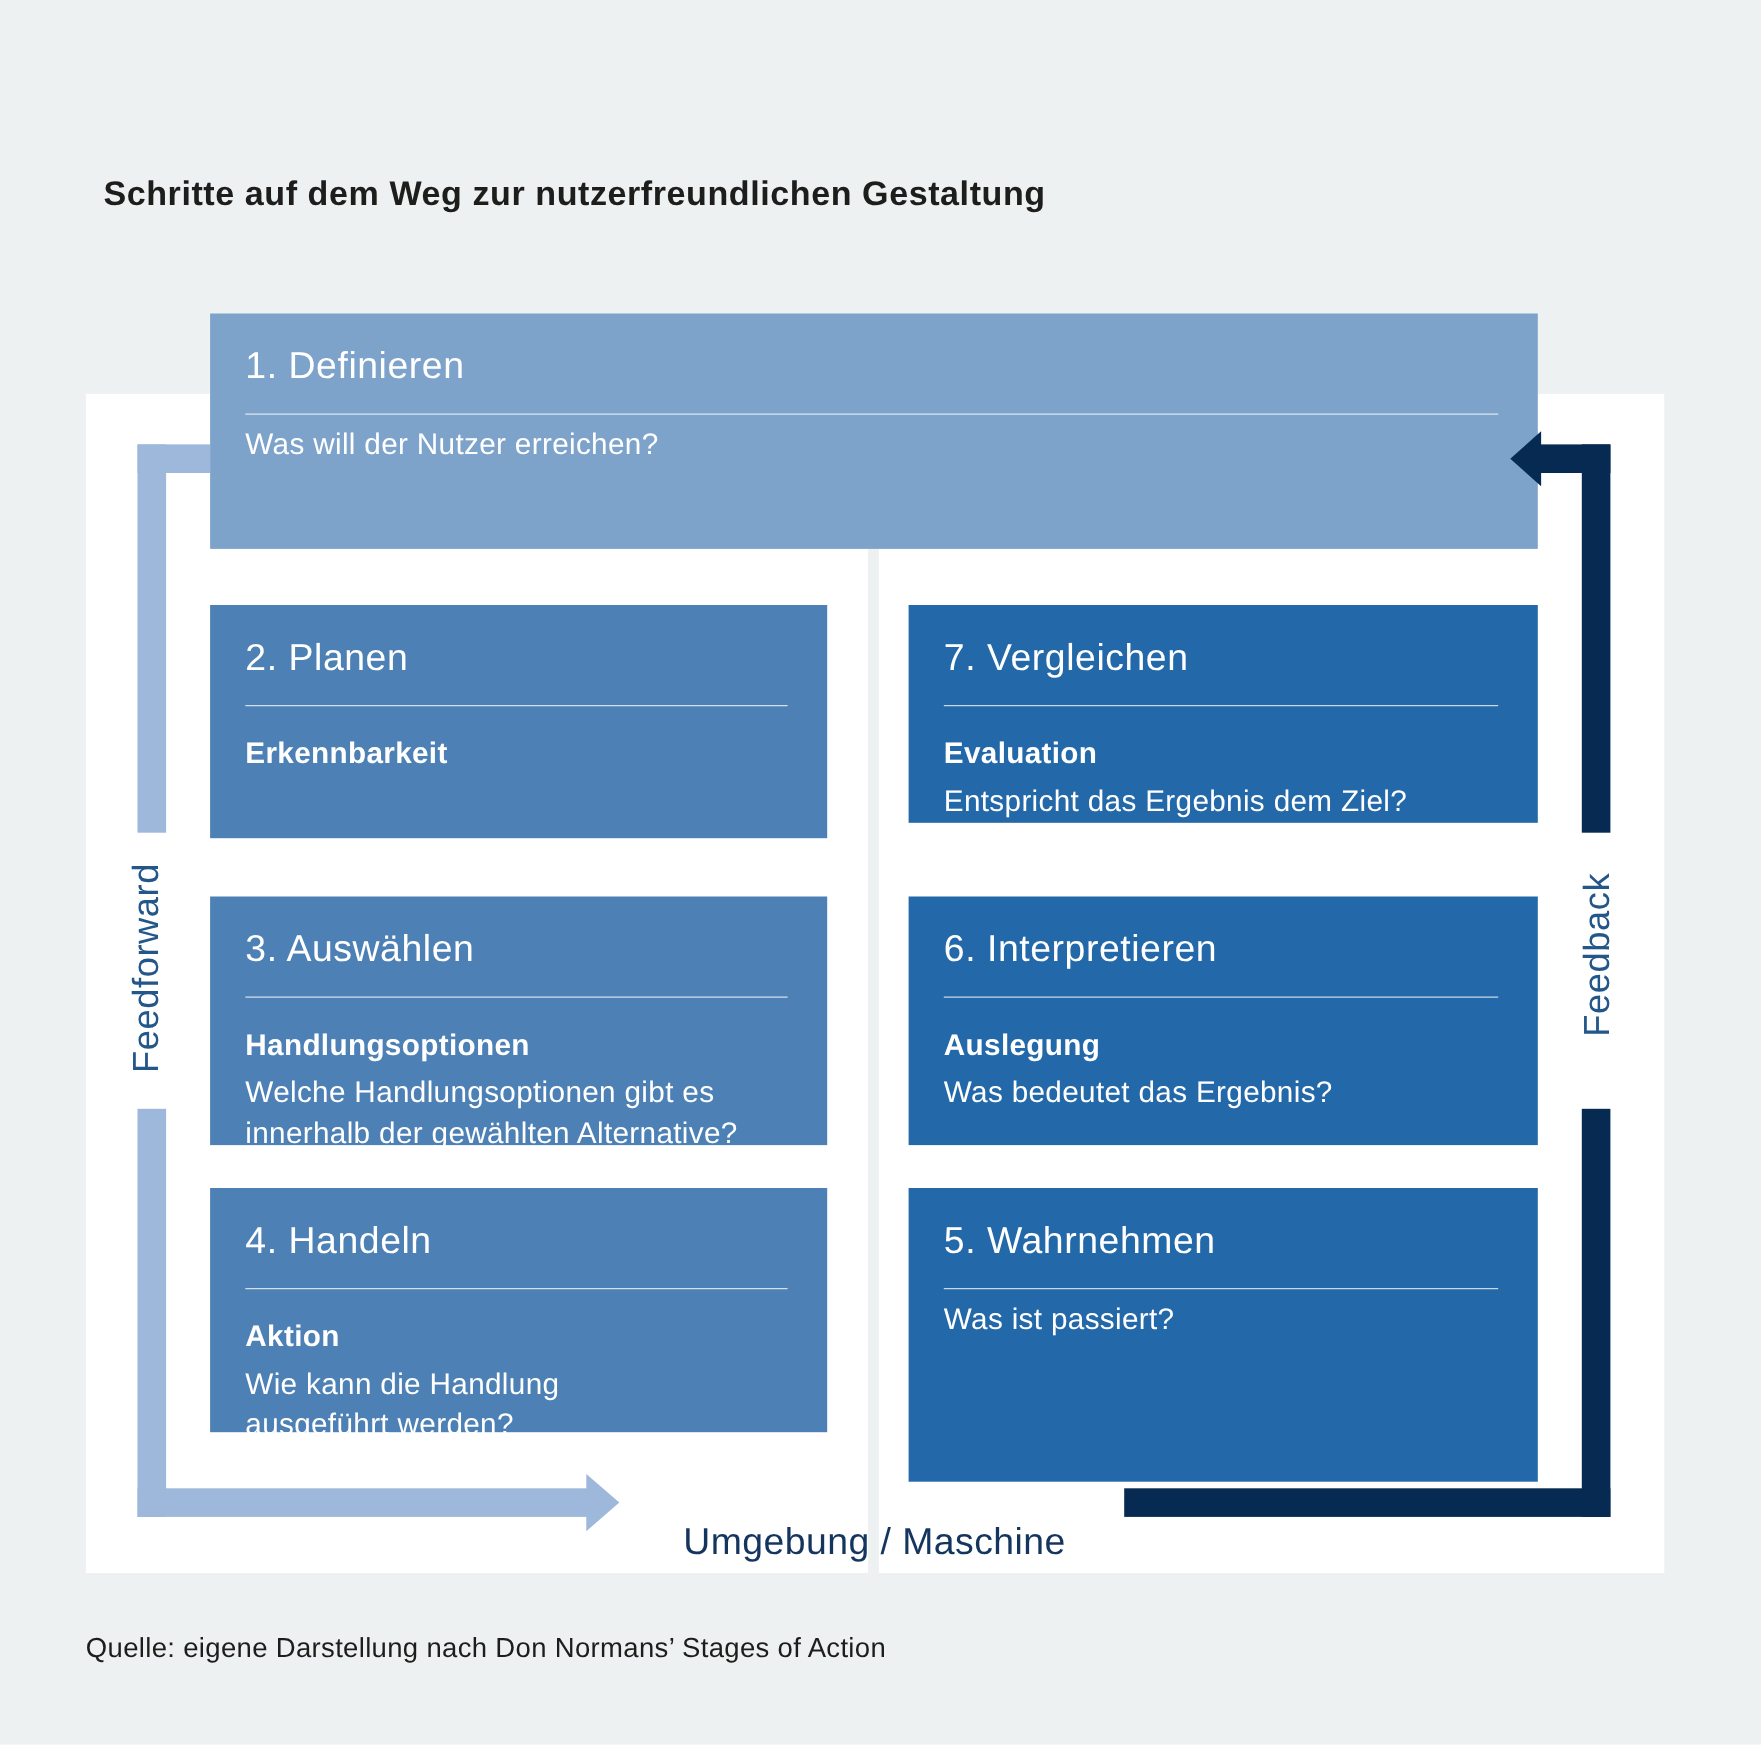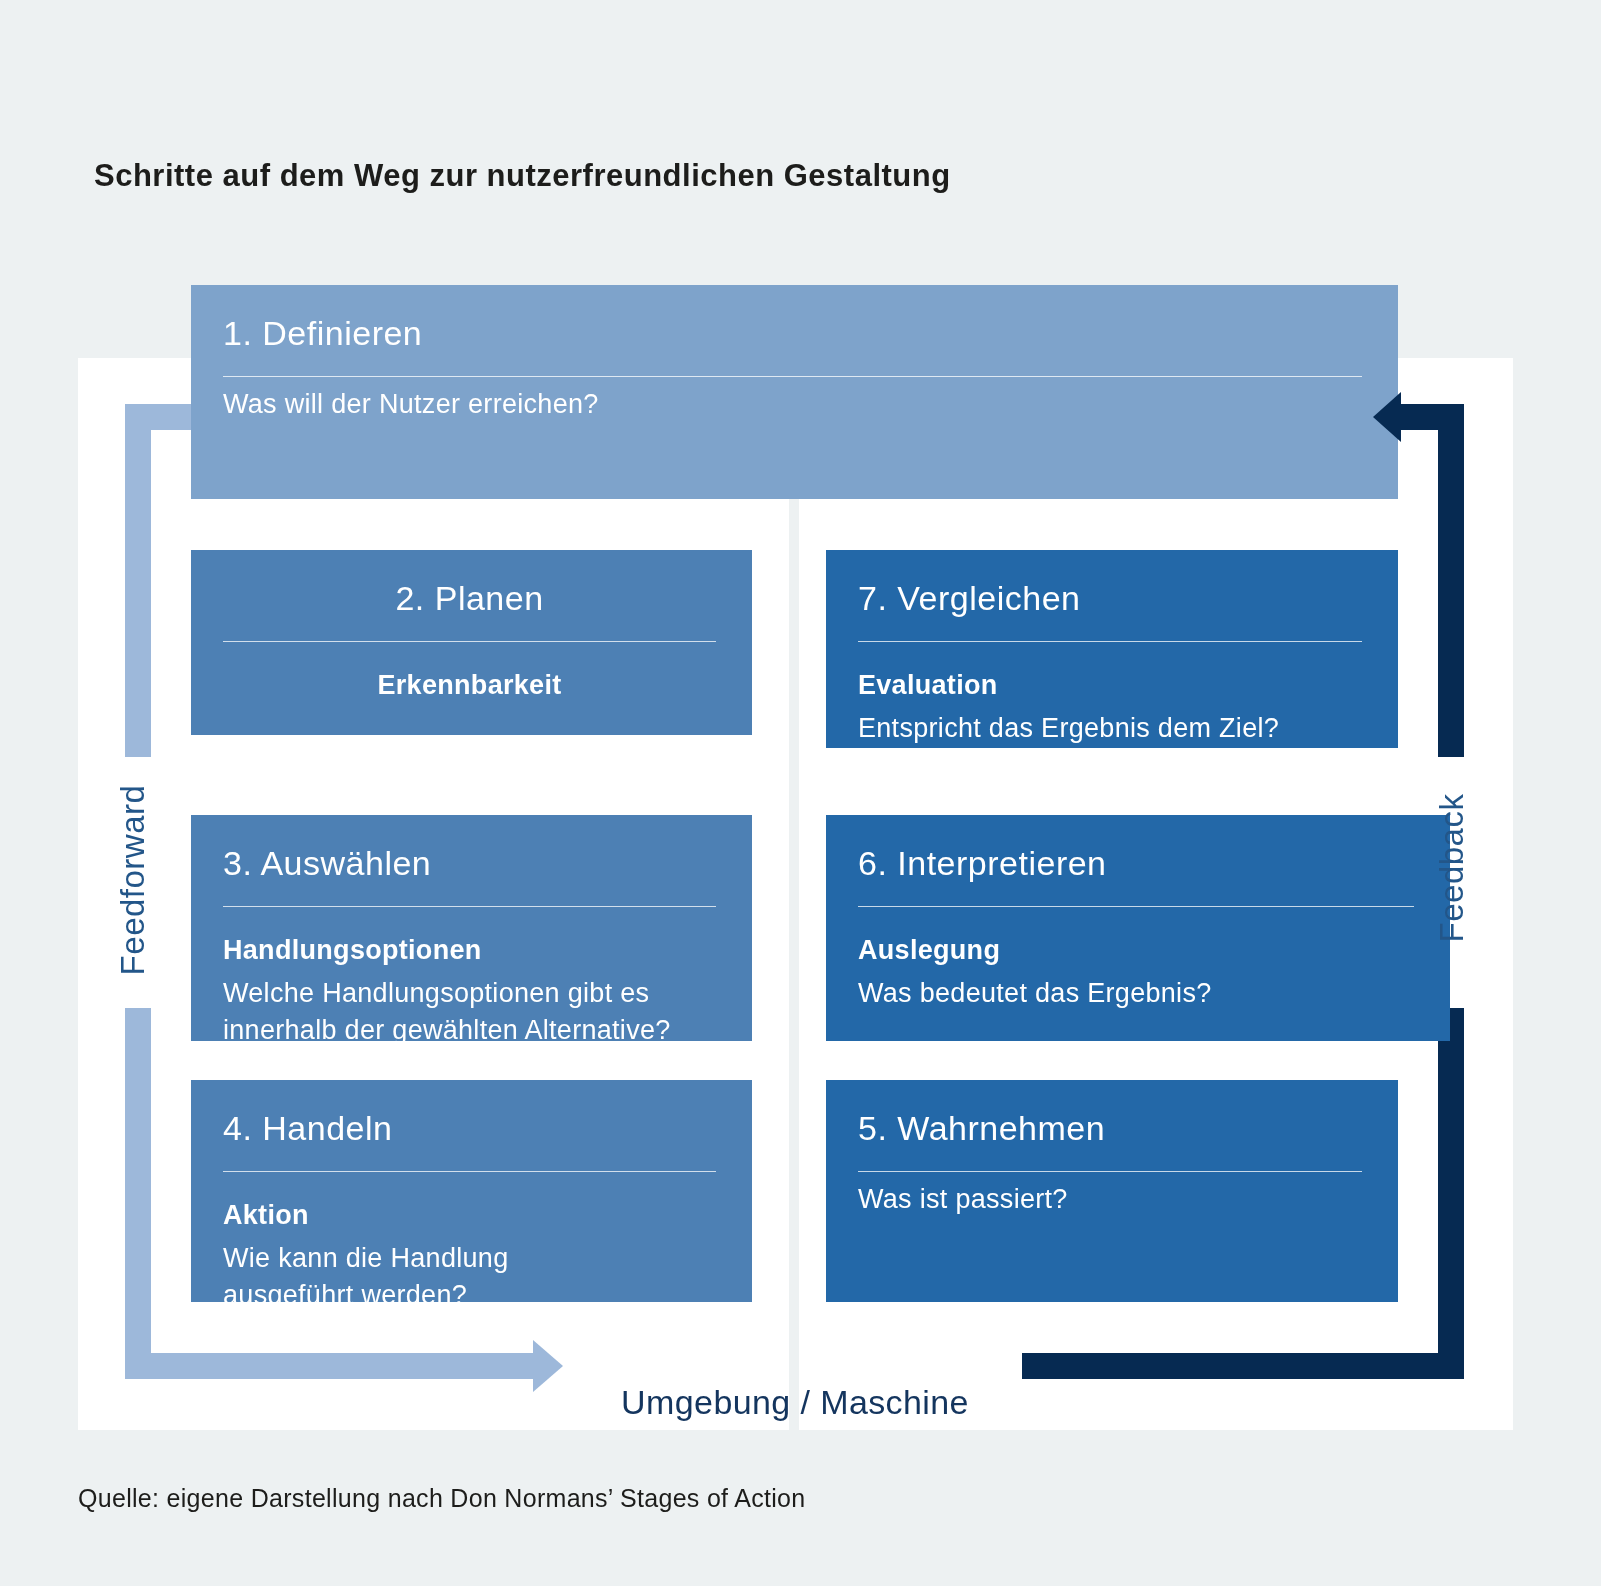--- a/index.html
+++ b/index.html
@@ -33,26 +33,26 @@
   }
   .stage.light{background:var(--box-light);}
   .stage.medium{background:var(--box-medium);}
   .stage.dark{background:var(--box-dark);}
   .stage-title{font-size:34px;font-weight:400;line-height:1.2;letter-spacing:.5px;}
   .stage-rule{border:0;border-top:1px solid rgba(255,255,255,.75);margin:22px 0 0 0;}
   .stage-term{font-size:27px;font-weight:700;margin-top:28px;letter-spacing:.3px;}
   .stage-question{font-size:27px;font-weight:400;margin-top:9px;line-height:1.36;
     letter-spacing:.3px;white-space:pre-line;}
   .box1{left:191px;top:285px;width:1207px;height:214px;}
-  .box2{left:191px;top:550px;width:561px;height:185px;text-align:center;}
+  .box2{left:191px;top:550px;width:561px;height:212px;}
   .box3{left:191px;top:815px;width:561px;height:226px;}
   .box4{left:191px;top:1080px;width:561px;height:222px;}
   .box7{left:826px;top:550px;width:572px;height:198px;}
-  .box6{left:826px;top:815px;width:624px;height:226px;}
-  .box5{left:826px;top:1080px;width:572px;height:222px;}
+  .box6{left:826px;top:815px;width:572px;height:226px;}
+  .box5{left:826px;top:1080px;width:572px;height:267px;}
   .seg{position:absolute;}
   .seg.ff{background:var(--arrow-light);}
   .seg.fb{background:var(--arrow-dark);}
   .ff-top{left:125px;top:404px;width:66px;height:26px;}
   .ff-v1{left:125px;top:404px;width:26px;height:353px;}
   .ff-v2{left:125px;top:1008px;width:26px;height:371px;}
   .ff-bottom{left:125px;top:1353px;width:410px;height:26px;}
   .ff-head{position:absolute;left:533px;top:1340px;width:0;height:0;
     border-top:26px solid transparent;border-bottom:26px solid transparent;
     border-left:30px solid var(--arrow-light);}

